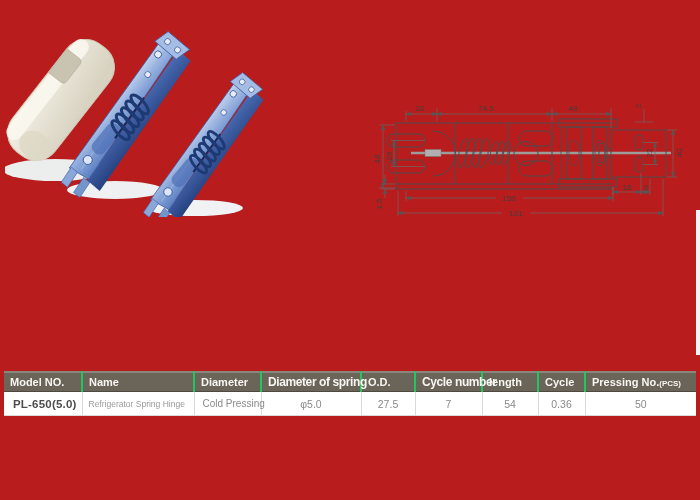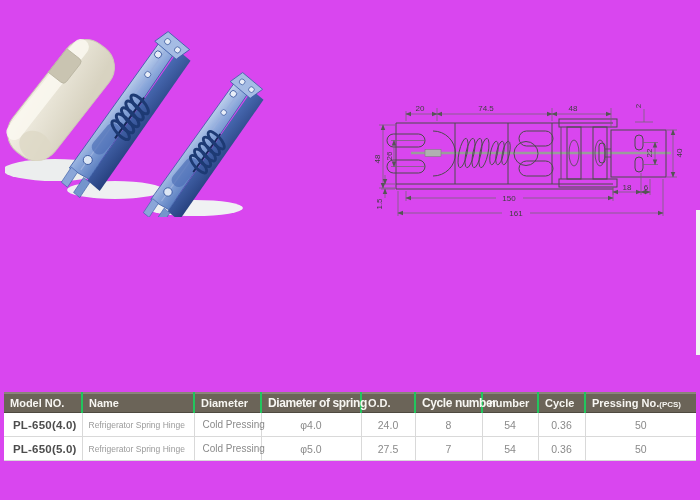--- a/index.html
+++ b/index.html
@@ -1,23 +1,23 @@
 <!DOCTYPE html>
 <html><head>
 <meta charset="utf-8">
 <style>
   html,body{margin:0;padding:0;background:#fff;}
-  .page{position:relative;width:700px;height:500px;background:#d946ef;overflow:hidden;
+  .page{position:relative;width:700px;height:500px;background:#b91c1c;overflow:hidden;
         font-family:"Liberation Sans",sans-serif;}
   .photo{position:absolute;left:5px;top:12px;width:335px;height:205px;}
   .drawing{position:absolute;left:373px;top:3px;width:322px;height:232px;}
   .edge-artifact{position:absolute;right:0;top:210px;width:4px;height:145px;background:#f2f3f4;}
 
   
-  table.spec{position:absolute;left:4px;top:392px;width:692px;border-collapse:collapse;
+  table.spec{position:absolute;left:4px;top:371px;width:692px;border-collapse:collapse;
              table-layout:fixed;}
   table.spec th{background:#6b6458;color:#f7f6f2;font-weight:bold;font-size:11px;
                 height:17px;padding:1px 6px;text-align:left;white-space:nowrap;
                 border-top:1px solid #8a8377;border-bottom:1px solid #4e4940;
                 box-shadow:inset 0 1px 0 rgba(255,255,255,0.22);}
   table.spec th + th{border-left:2px solid #22c55e;}
   table.spec th.h-cond{font-size:12px;letter-spacing:-0.4px;}
   table.spec th .sub{font-size:8px;font-weight:bold;}
   table.spec td{height:23px;font-size:10.5px;color:#8a8a8a;background:#fff;
                 border:1px solid #d9d9d9;text-align:center;padding:0 4px;white-space:nowrap;}
@@ -228,37 +228,26 @@
         <col style="width:111px">
     </colgroup>
     <thead>
       <tr>
         <th><span>Model NO.</span></th>
         <th><span>Name</span></th>
         <th><span>Diameter</span></th>
         <th class="h-cond"><span>Diameter of spring</span></th>
         <th><span>O.D.</span></th>
         <th class="h-cond"><span>Cycle number</span></th>
-        <th><span>number</span></th>
+        <th><span>length</span></th>
         <th><span>Cycle</span></th>
         <th><span>Pressing No.</span><span class="sub">(PCS)</span></th>
       </tr>
     </thead>
     <tbody>
-      <tr>
-        <td class="c-model">PL-650(4.0)</td>
-        <td class="c-name">Refrigerator Spring Hinge</td>
-        <td class="c-material">Cold Pressing</td>
-        <td>φ4.0</td>
-        <td>24.0</td>
-        <td>8</td>
-        <td>54</td>
-        <td>0.36</td>
-        <td>50</td>
-      </tr>
       <tr>
         <td class="c-model">PL-650(5.0)</td>
         <td class="c-name">Refrigerator Spring Hinge</td>
         <td class="c-material">Cold Pressing</td>
         <td>φ5.0</td>
         <td>27.5</td>
         <td>7</td>
         <td>54</td>
         <td>0.36</td>
         <td>50</td>

